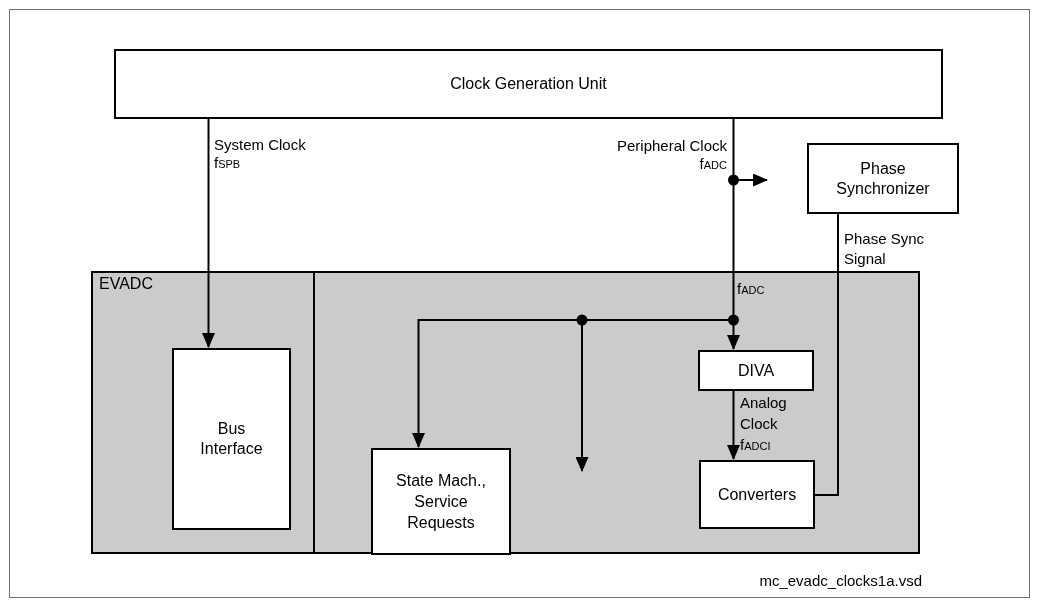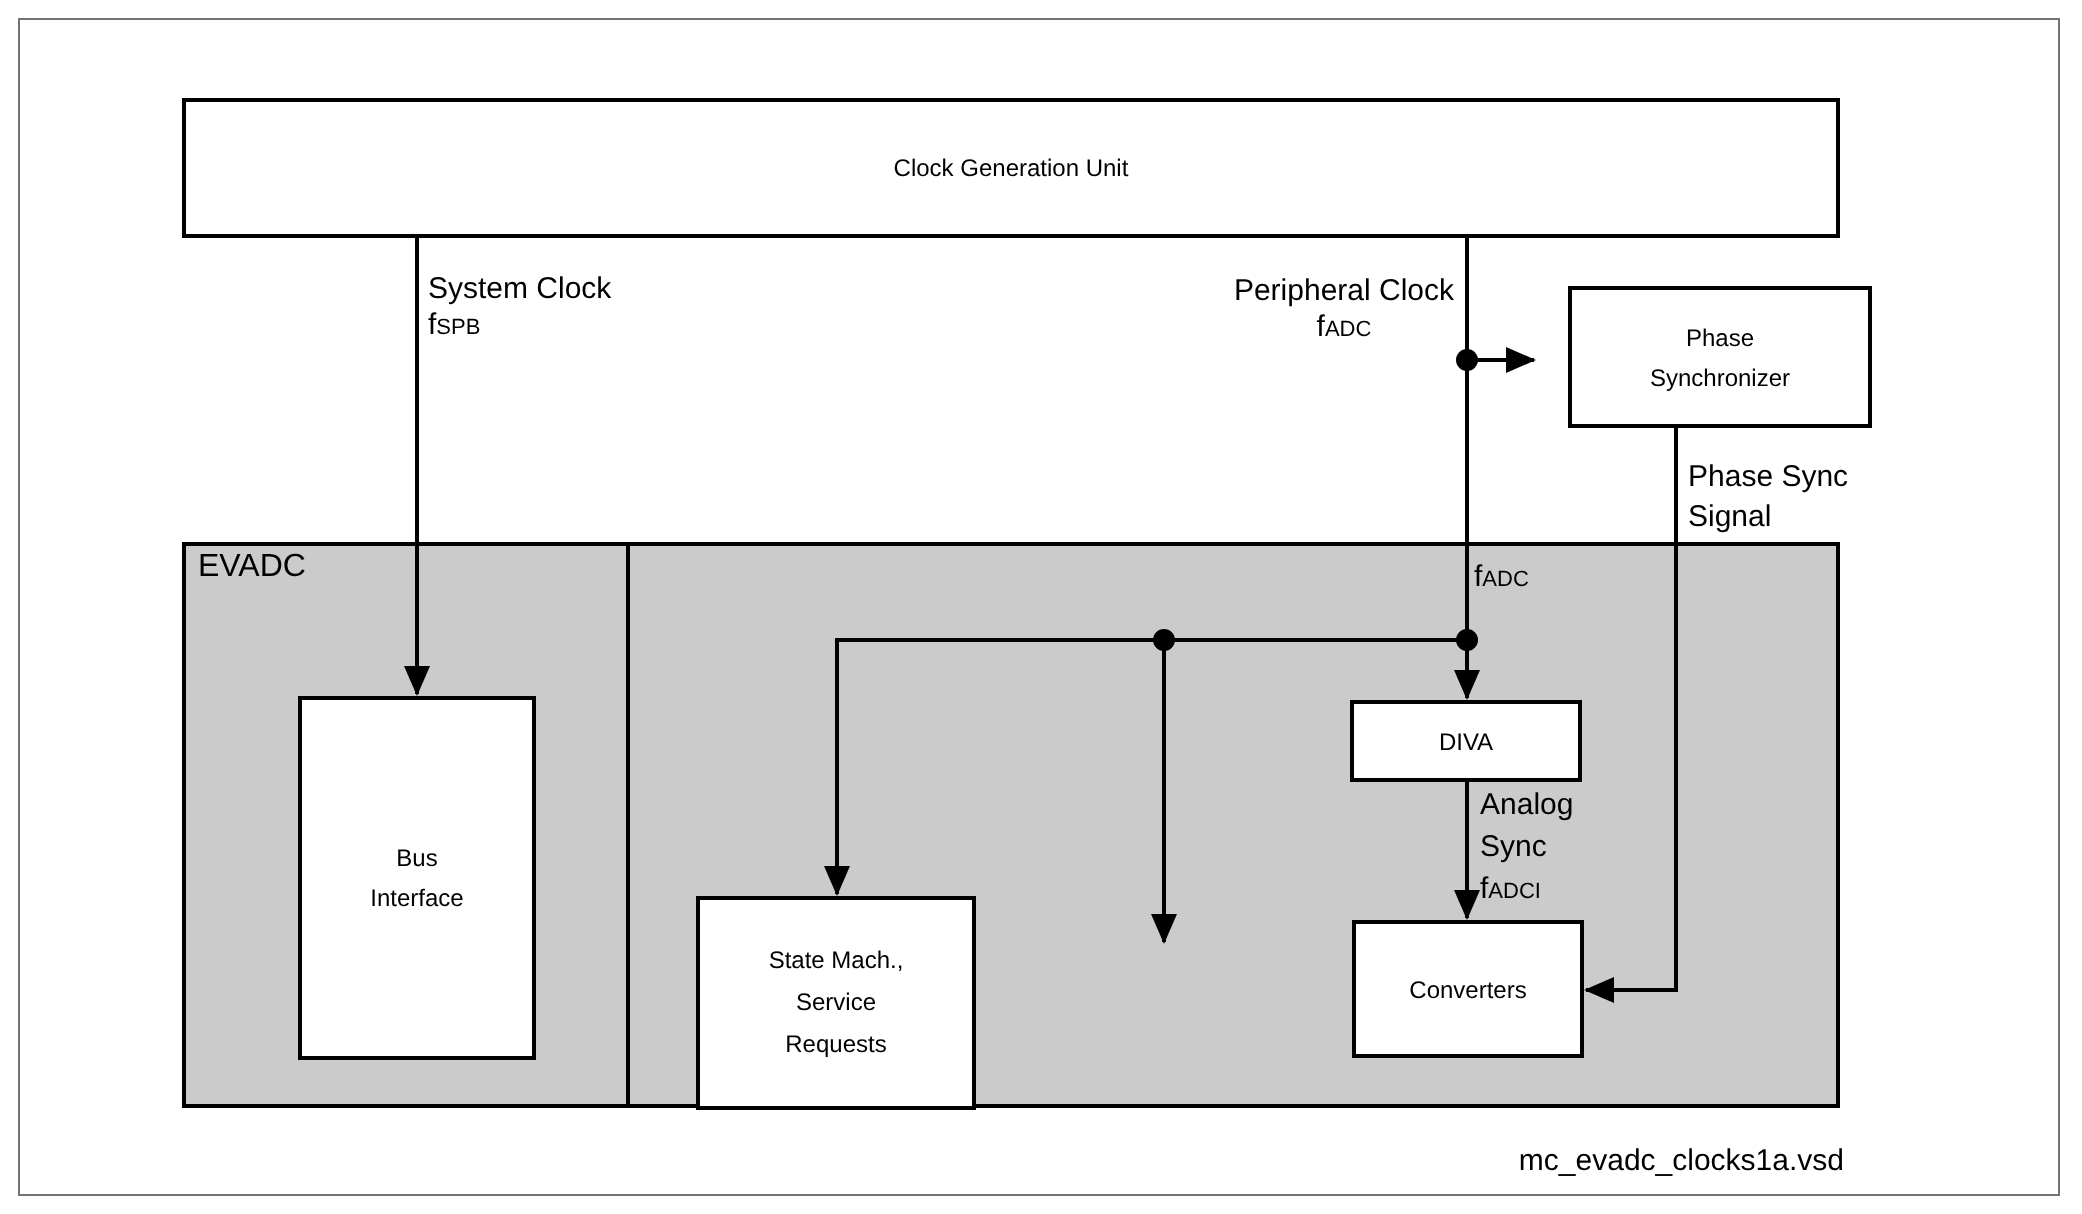--- a/index.html
+++ b/index.html
@@ -7,21 +7,21 @@
     position:relative;width:1041px;height:607px;background:#ffffff;
     font-family:"Liberation Sans", sans-serif;color:#000;overflow:hidden;
   }
   .page-frame{
     position:absolute;left:9px;top:9px;width:1021px;height:589px;
     border:1px solid #737373;background:#ffffff;box-sizing:border-box;
   }
   .box{
     position:absolute;box-sizing:border-box;border:2px solid #000;background:#fff;
     display:flex;flex-direction:column;align-items:center;justify-content:center;
-    font-size:12px;line-height:20px;text-align:left;z-index:3;
+    font-size:16px;line-height:20px;text-align:left;z-index:3;margin-left:23px;
   }
   .module{
     position:absolute;box-sizing:border-box;border:2px solid #000;background:#cbcbcb;z-index:1;
   }
   .module-divider{
     position:absolute;width:2px;background:#000;z-index:1;
   }
   .lbl{
     position:absolute;font-size:15px;line-height:18px;z-index:4;white-space:nowrap;
   }
@@ -89,33 +89,33 @@
 
   <div class="box" style="left:676px;top:460px;width:116px;height:69px;">
     <div>Converters</div>
   </div>
 
   <div class="lbl" style="left:214px;top:136px;">
     <div>System Clock</div>
     <div><span>f</span><span class="sub">SPB</span></div>
   </div>
 
-  <div class="lbl ra" style="right:314px;top:137px;text-align:center;">
+  <div class="lbl ra" style="right:314px;top:137px;">
     <div>Peripheral Clock</div>
     <div><span>f</span><span class="sub">ADC</span></div>
   </div>
 
   <div class="lbl" style="left:844px;top:229px;line-height:20px;">
     <div>Phase Sync</div>
     <div>Signal</div>
   </div>
 
   <div class="lbl" style="left:737px;top:280px;"><span>f</span><span class="sub">ADC</span></div>
 
   <div class="lbl lh21" style="left:740px;top:392px;">
     <div>Analog</div>
-    <div>Sync</div>
+    <div>Clock</div>
     <div><span>f</span><span class="sub">ADCI</span></div>
   </div>
 
   <div class="lbl footer-lbl" style="right:119px;top:572px;">mc_evadc_clocks1a.vsd</div>
 
 </div>
 
 </body></html>

